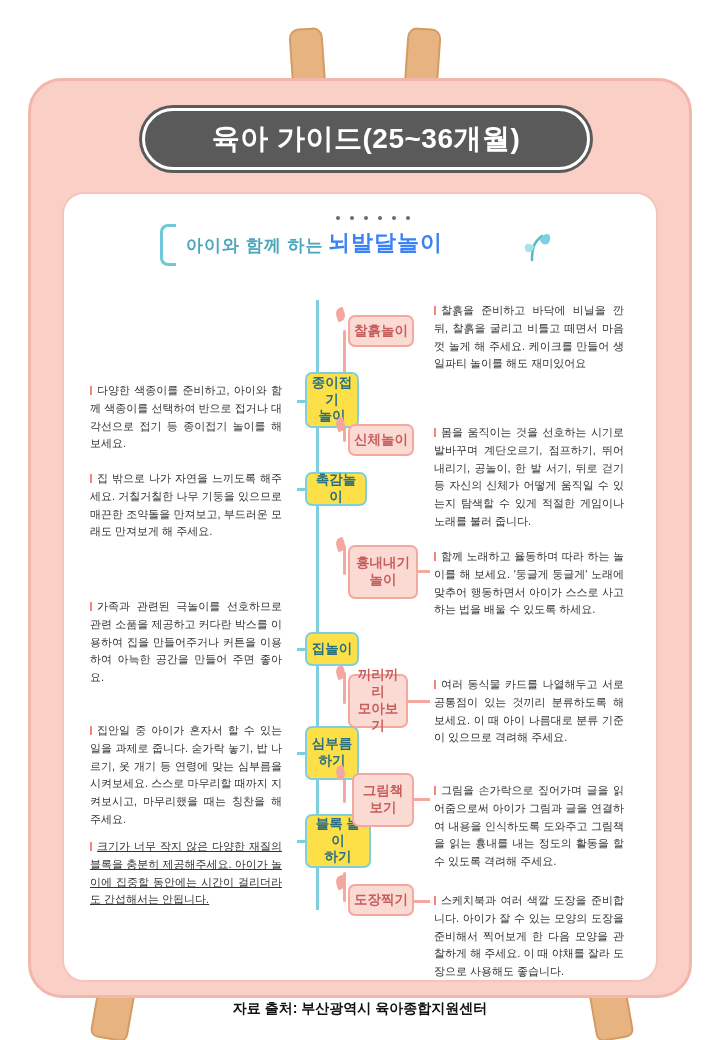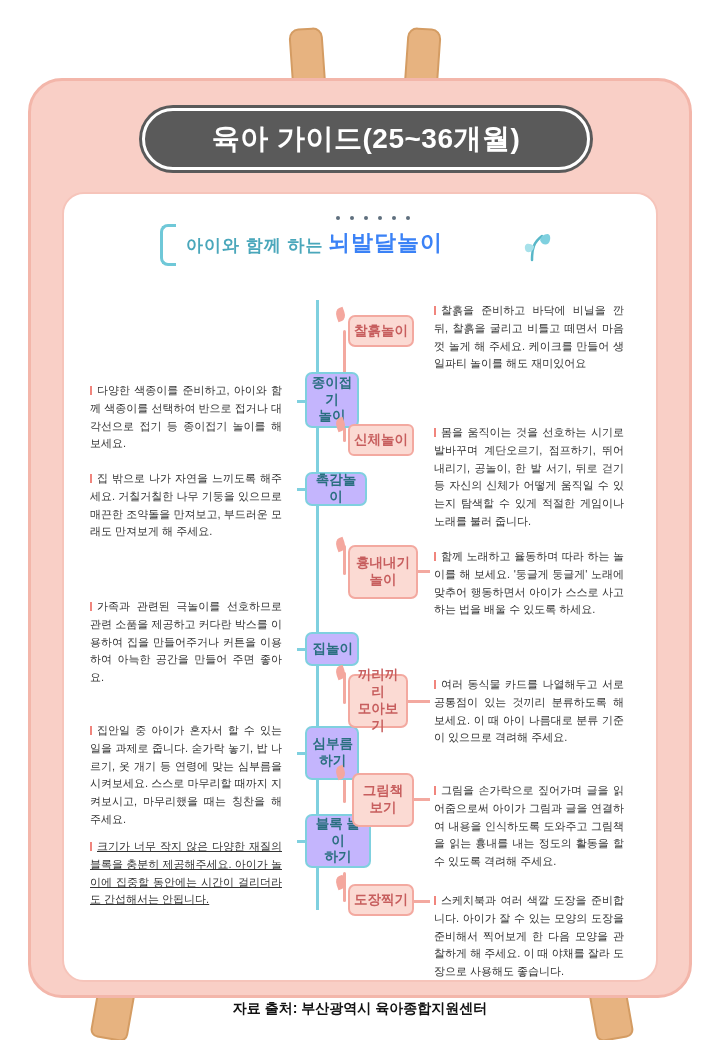--- a/index.html
+++ b/index.html
@@ -105,27 +105,27 @@
   .spine {
     position: absolute;
     left: 316px; top: 300px;
     width: 3px; height: 610px;
     background: #7fd0df;
   }
 
   
   .cat {
     position: absolute;
-    background: #c4b5fd;
+    background: #fde047;
     border: 2px solid #7fd0df;
     border-radius: 7px;
     color: #2a6f80;
     font-size: 13.5px;
     font-weight: bold;
-    display: flex; align-items: center; justify-content: flex-end;
+    display: flex; align-items: center; justify-content: center;
     text-align: center;
     line-height: 1.25;
     padding: 2px 4px;
   }
 
   
   .plabel {
     position: absolute;
     background: #fbdad3;
     border: 2px solid #f3a9a0;
@@ -250,21 +250,21 @@
   <div class="cat" style="left:305px; top:726px; width:54px; height:54px;">
     <span>심부름<br>하기</span>
   </div>
   <div class="cat" style="left:305px; top:814px; width:66px; height:54px;">
     <span>블록 놀이<br>하기</span>
   </div>
 
   <div class="plabel" style="left:348px; top:315px; width:66px; height:32px;">
     <span>찰흙놀이</span>
   </div>
-  <div class="plabel" style="left:348px; top:424px; width:66px; height:32px;border-radius:6px;">
+  <div class="plabel" style="left:348px; top:424px; width:66px; height:32px;">
     <span>신체놀이</span>
   </div>
   <div class="plabel" style="left:348px; top:545px; width:70px; height:54px;">
     <span>흉내내기<br>놀이</span>
   </div>
   <div class="plabel" style="left:348px; top:674px; width:60px; height:54px;">
     <span>끼리끼리<br>모아보기</span>
   </div>
   <div class="plabel" style="left:352px; top:773px; width:62px; height:54px;">
     <span>그림책<br>보기</span>

